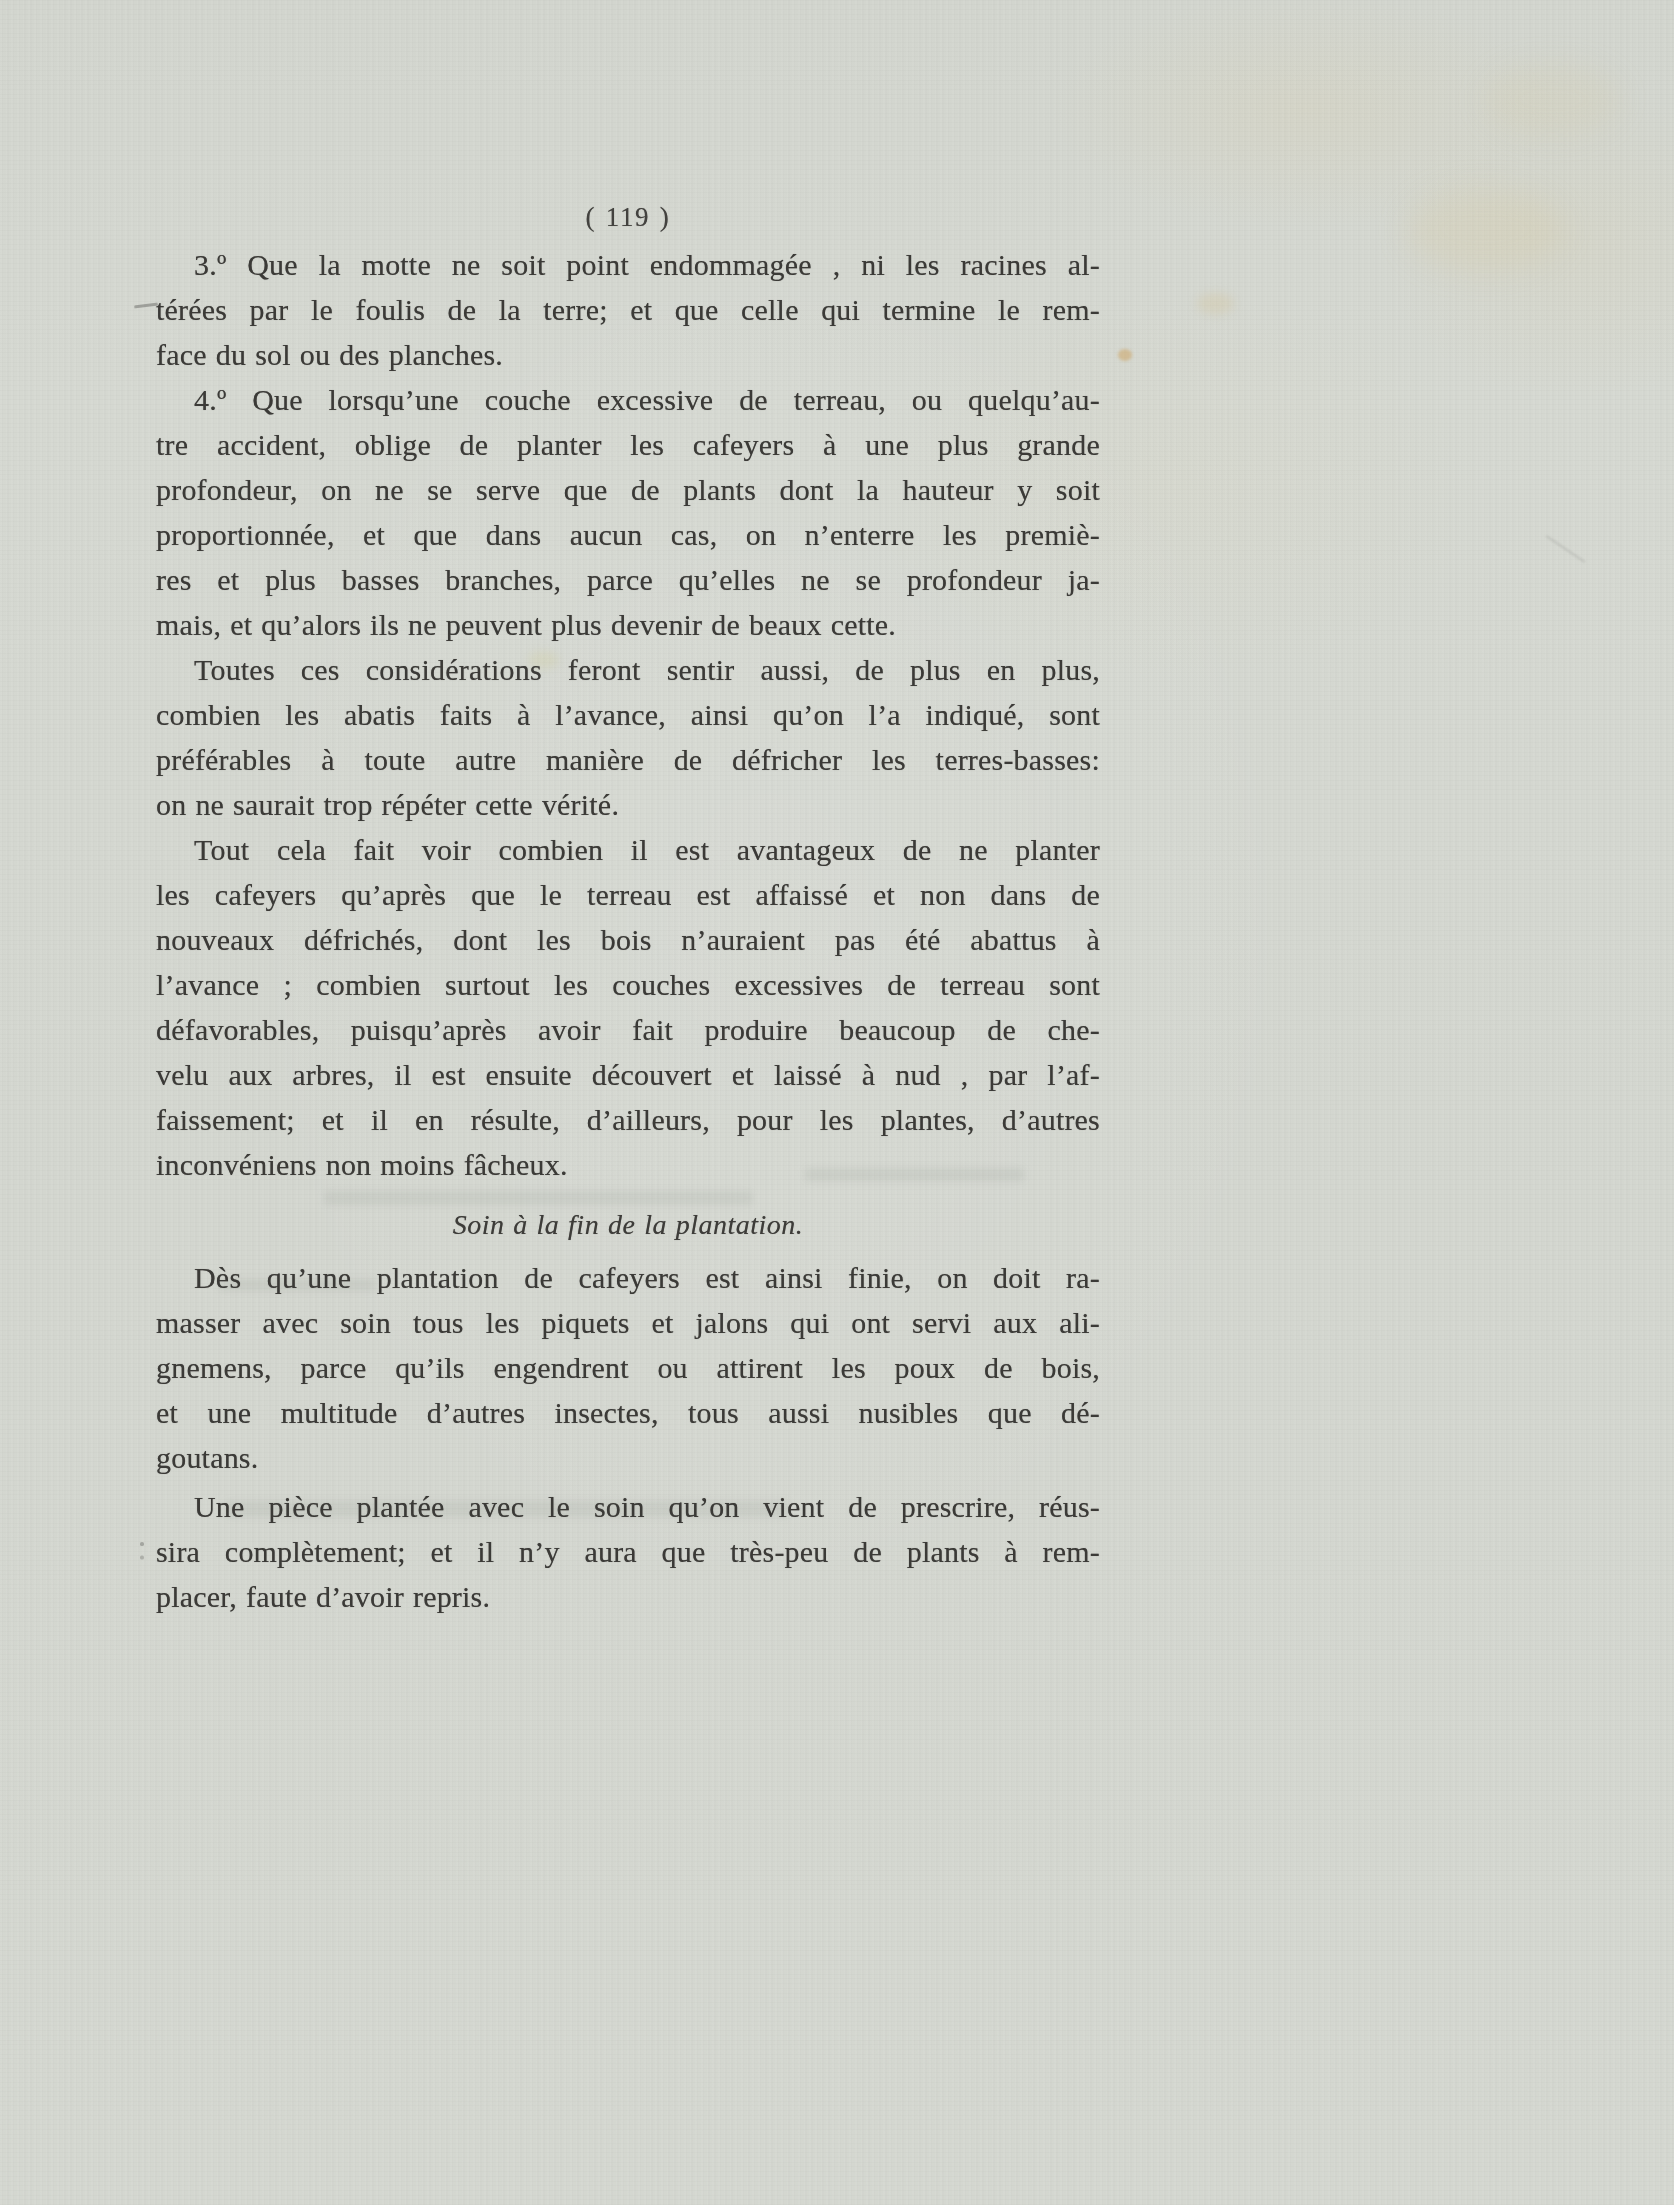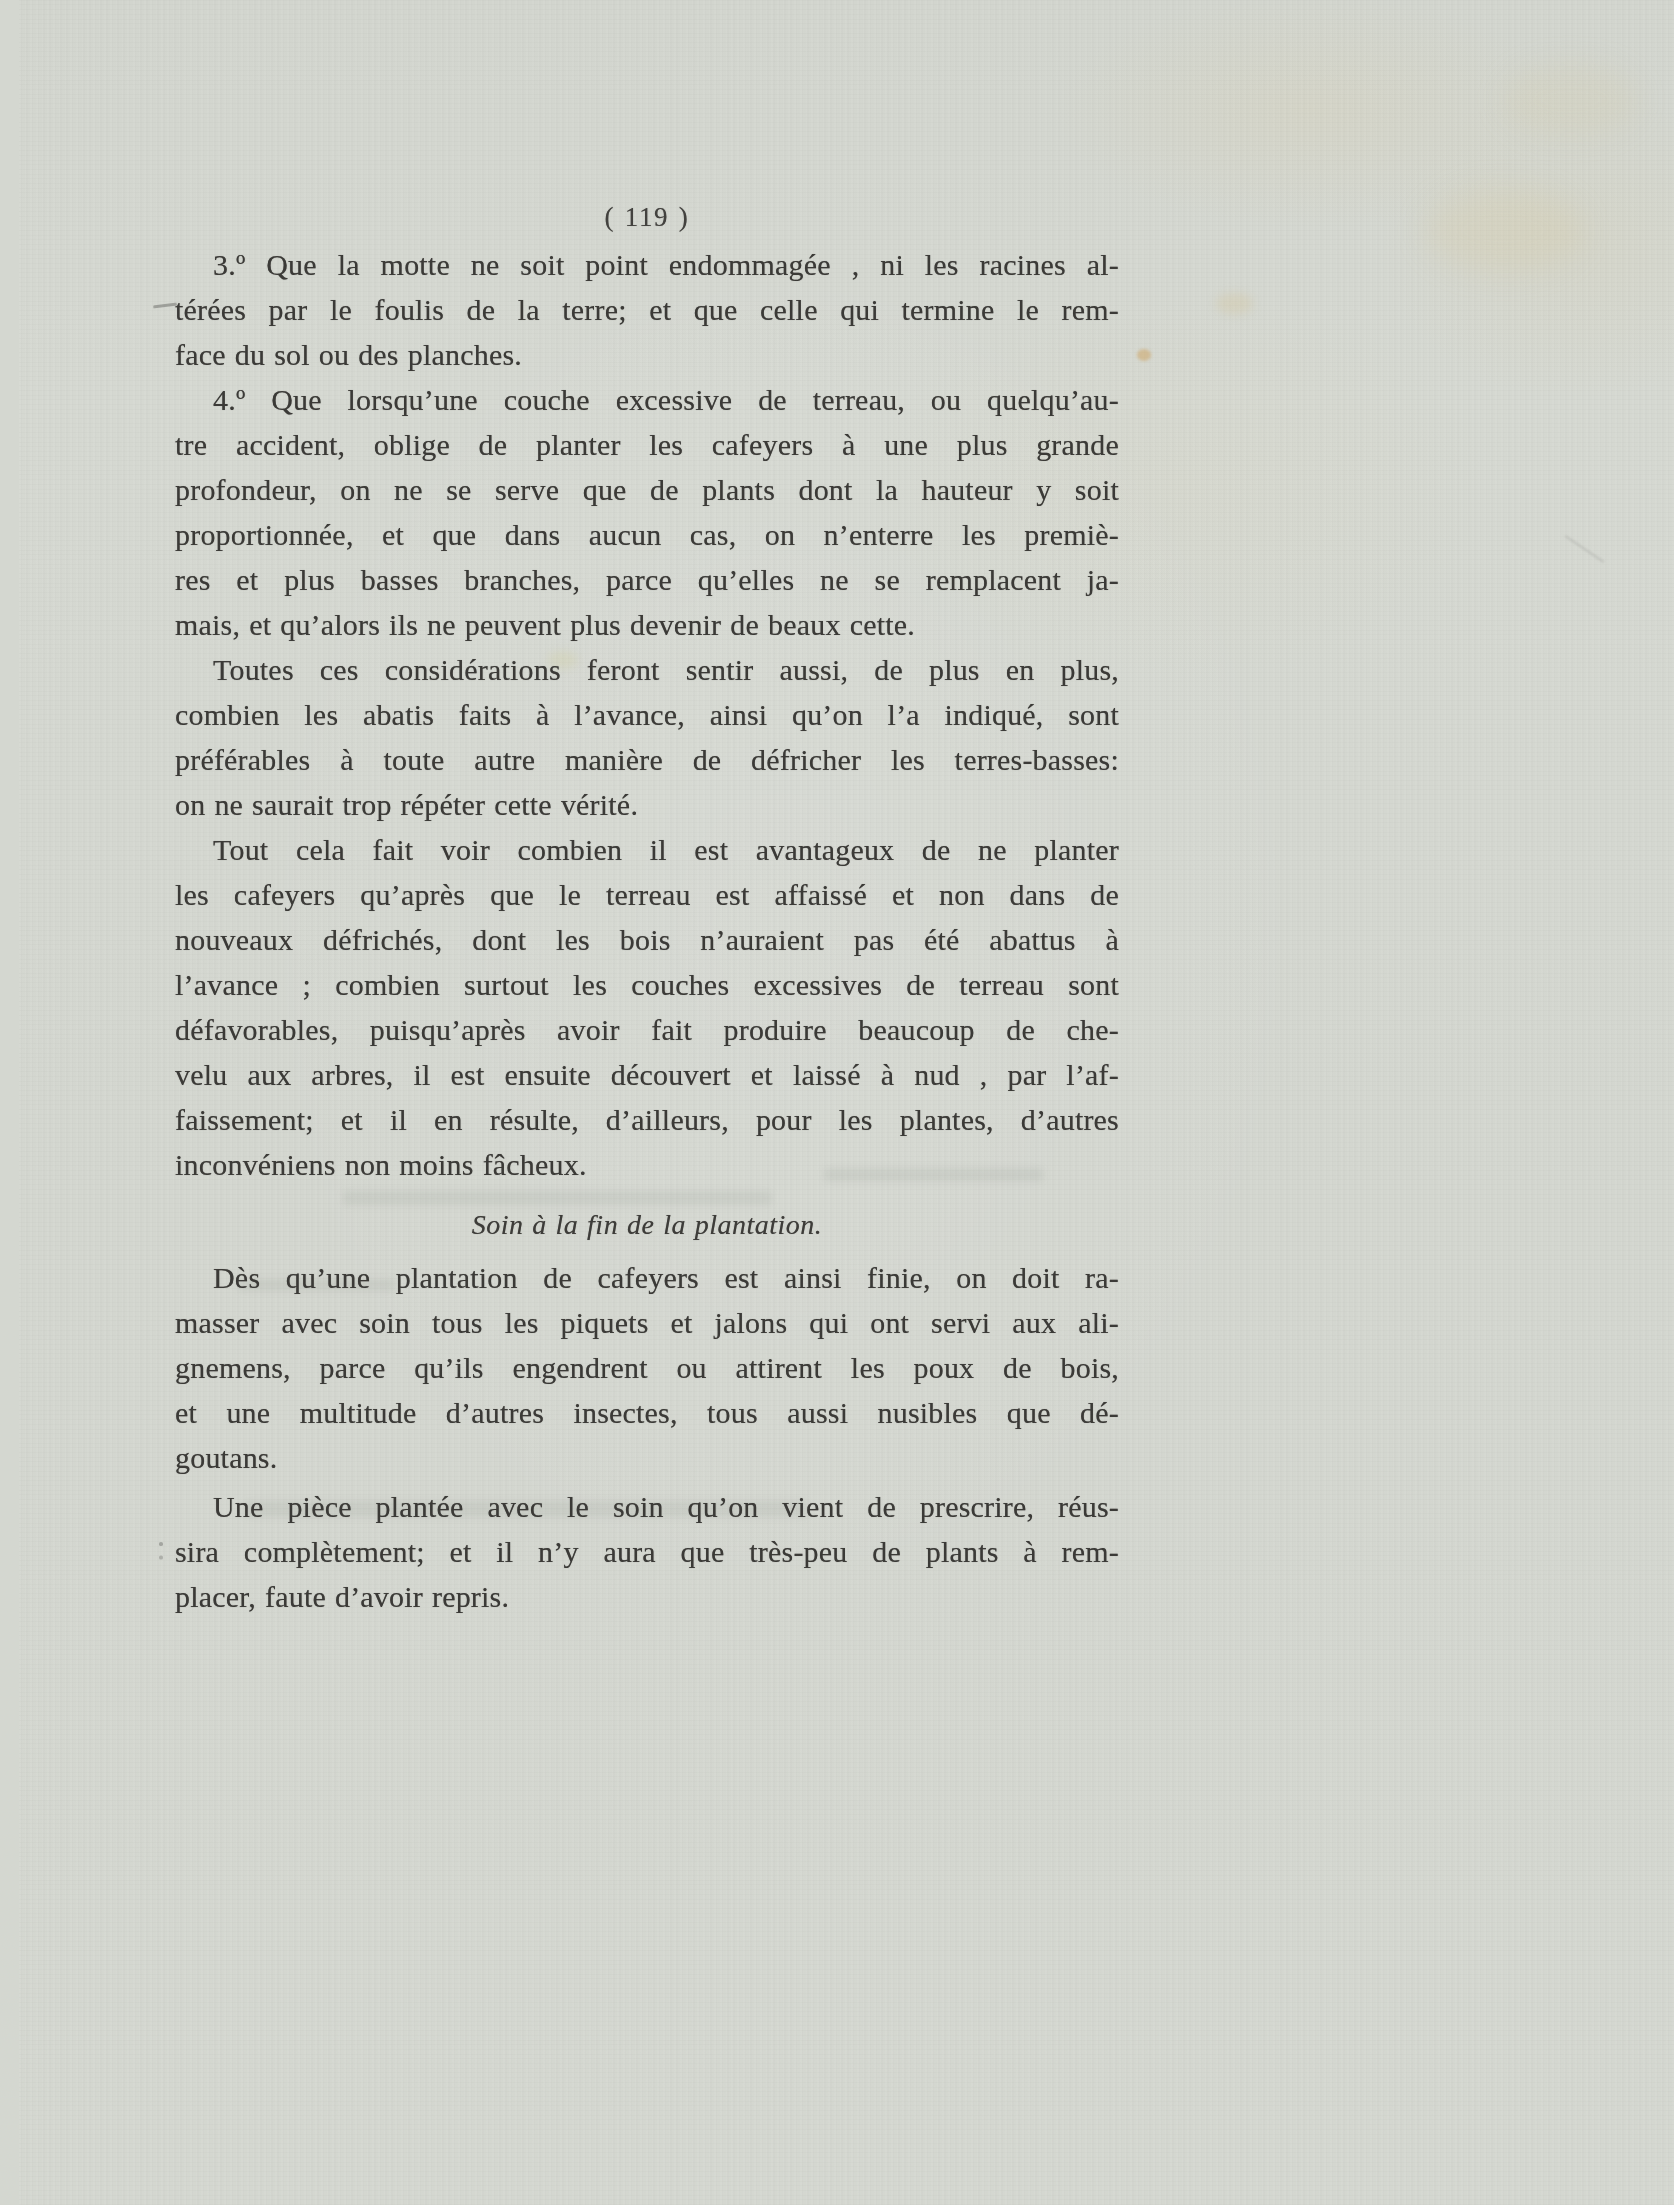--- a/index.html
+++ b/index.html
@@ -10,21 +10,20 @@
     overflow:hidden;position:relative;
   }
   .page{
     position:absolute;inset:0;
     background:
       radial-gradient(ellipse 366px 167px at 78% 5%, rgba(216,200,158,0.16), transparent 70%),
       radial-gradient(ellipse 272px 219px at 94% 11%, rgba(212,196,150,0.12), transparent 72%),
       radial-gradient(ellipse 418px 261px at 70% 22%, rgba(222,210,170,0.08), transparent 75%),
       radial-gradient(ellipse 732px 941px at 46% 42%, rgba(255,255,255,0.07), transparent 80%),
       linear-gradient(180deg, #d2d5ce 0%, #d5d8d1 18%, #d3d6cf 55%, #d4d7d0 100%);
-    margin-left: 19px;
   }
   
   .page::before{
     content:"";position:absolute;inset:0;
     background:
       repeating-linear-gradient(90deg, rgba(255,255,255,0.045) 0 1.6px, rgba(0,0,0,0.012) 1.6px 3.1px, transparent 3.1px 5.7px),
       repeating-linear-gradient(0deg, rgba(0,0,0,0.014) 0 1px, transparent 1px 4.7px);
     pointer-events:none;
   }
   .textcol{
@@ -117,21 +116,21 @@
       <span class="line indent">3.º Que la motte ne soit point endommagée , ni les racines al-</span>
       <span class="line">térées par le foulis de la terre; et que celle qui termine le rem-</span>
       <span class="line last">face du sol ou des planches.</span>
     </p>
 
     <p class="para">
       <span class="line indent">4.º Que lorsqu’une couche excessive de terreau, ou quelqu’au-</span>
       <span class="line">tre accident, oblige de planter les cafeyers à une plus grande</span>
       <span class="line">profondeur, on ne se serve que de plants dont la hauteur y soit</span>
       <span class="line">proportionnée, et que dans aucun cas, on n’enterre les premiè-</span>
-      <span class="line">res et plus basses branches, parce qu’elles ne se remplacent ja-</span>
+      <span class="line">res et plus basses branches, parce qu’elles ne se profondeur ja-</span>
       <span class="line last">mais, et qu’alors ils ne peuvent plus devenir de beaux cette.</span>
     </p>
 
     <p class="para">
       <span class="line indent">Toutes ces considérations feront sentir aussi, de plus en plus,</span>
       <span class="line">combien les abatis faits à l’avance, ainsi qu’on l’a indiqué, sont</span>
       <span class="line">préférables à toute autre manière de défricher les terres-basses:</span>
       <span class="line last">on ne saurait trop répéter cette vérité.</span>
     </p>
 

